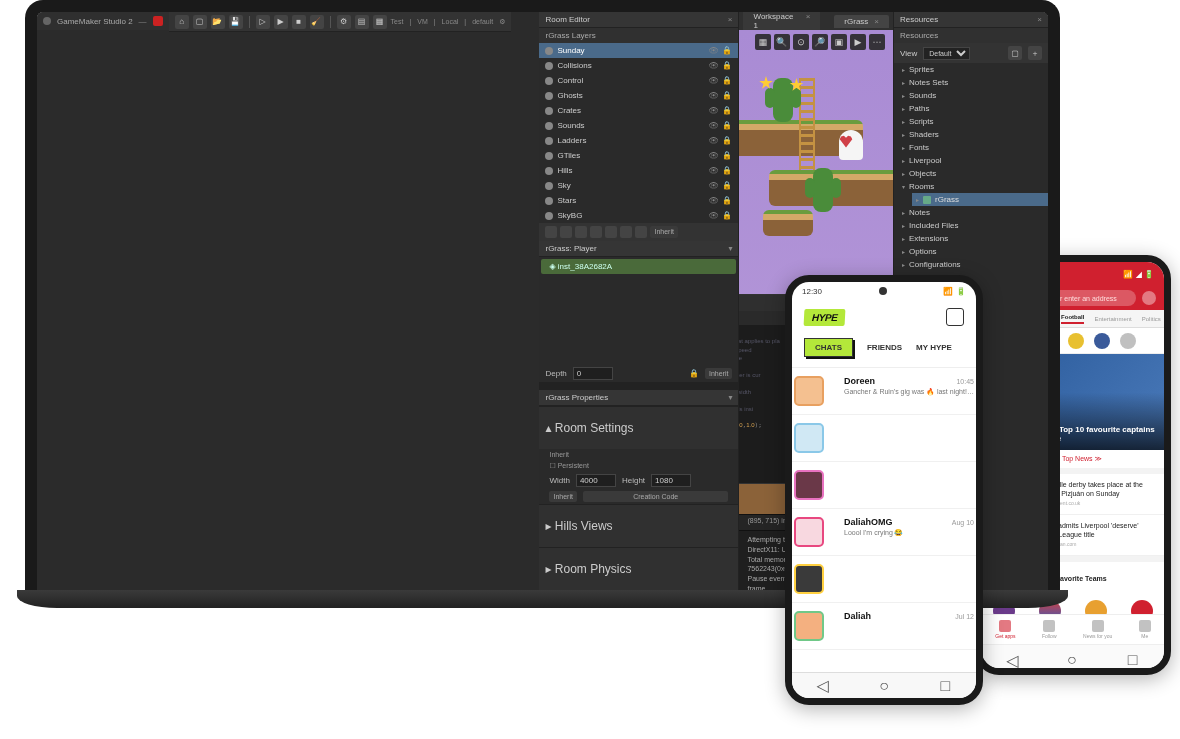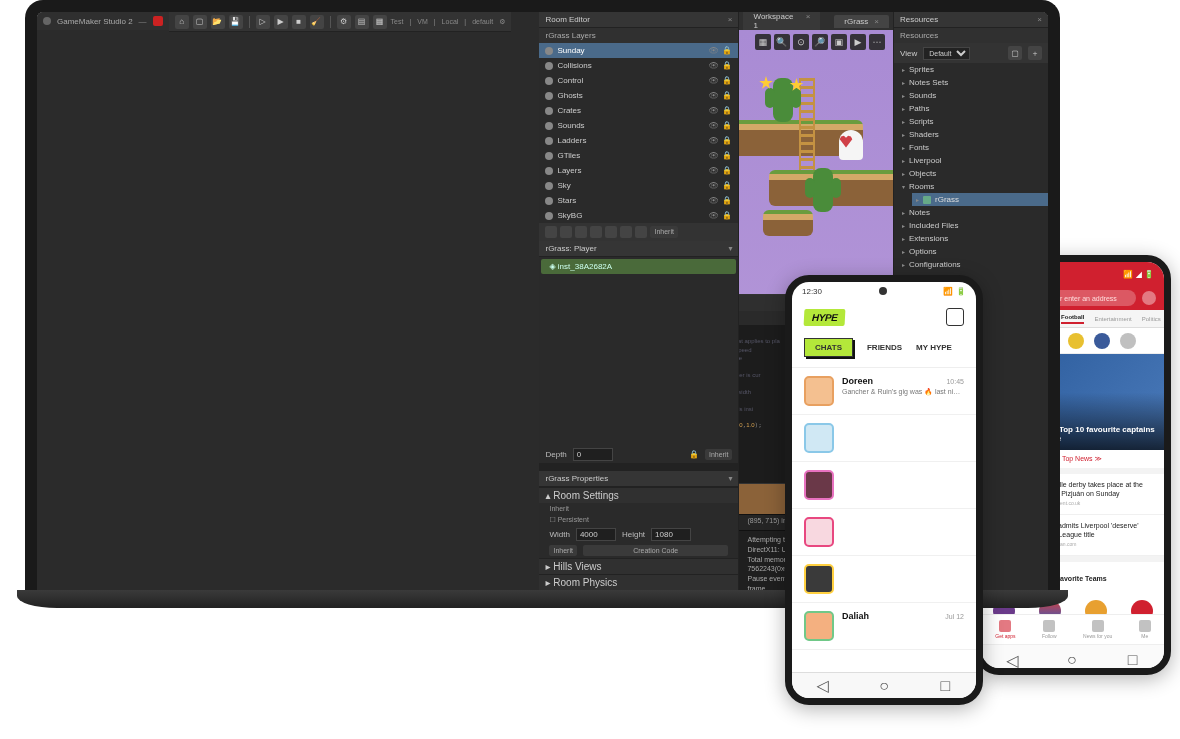--- a/index.html
+++ b/index.html
@@ -34,21 +34,21 @@
 .layer.selected { background: #4a6a8a; color: #fff; }
 .layer .ico { width: 8px; height: 8px; background: #888; border-radius: 50%; flex-shrink: 0; }
 .layer .nm { flex: 1; }
 .layer .eye, .layer .lock { width: 10px; font-size: 8px; color: #888; }
 .left-tools { padding: 3px 6px; display: flex; gap: 3px; background: #333; }
 .left-tools .ti { width: 12px; height: 12px; background: #444; border-radius: 2px; }
 .instance-box { background: #4a6a3a; padding: 3px 8px; font-size: 8px; color: #cfe; margin: 2px; border-radius: 2px; }
 .props-row { display: flex; gap: 6px; align-items: center; font-size: 8px; color: #bbb; padding: 2px 0; }
 .props-row input { width: 40px; background: #1f1f1f; border: 1px solid #444; color: #ccc; font-size: 8px; padding: 1px 3px; }
 .props-btn { background: #3a3a3a; padding: 2px 4px; font-size: 7px; color: #aaa; border-radius: 2px; }
-.prop-collapse { background: #303030; padding: 2px 6px; font-size: 10px; color: #ccc; border-top: 1px solid #222; }
+.prop-collapse { background: #303030; padding: 14px 6px; font-size: 12px; color: #ccc; border-top: 1px solid #222; }
 .prop-sub { padding: 2px 10px; font-size: 7px; color: #999; }
 
 .ide-center { flex: 1; display: flex; flex-direction: column; background: #1f1f1f; position: relative; }
 .center-tabs { height: 18px; background: #2f2f2f; display: flex; align-items: center; padding: 0 4px; gap: 14px; }
 .center-tab { background: #383838; padding: 2px 10px; font-size: 8px; color: #ccc; border-radius: 2px 2px 0 0; display: flex; gap: 6px; }
 .center-tab.active { background: #444; }
 .center-tab .tx { color: #888; }
 .viewport { flex: 1; position: relative; overflow: hidden; }
 .view-tools { position: absolute; top: 4px; right: 8px; display: flex; gap: 3px; z-index: 5; }
 .view-tools .vt { width: 16px; height: 16px; background: rgba(40,40,40,.9); border-radius: 2px; display: flex; align-items: center; justify-content: center; color: #ccc; font-size: 9px; }
@@ -106,21 +106,21 @@
 .phone { position: absolute; border-radius: 24px; background: #fff; box-shadow: 0 4px 20px rgba(0,0,0,.3); overflow: hidden; }
 .phone1 { left: 785px; top: 275px; width: 198px; height: 430px; border: 7px solid #1a1a1a; }
 .p1-status { height: 18px; display: flex; align-items: center; justify-content: space-between; padding: 0 10px; font-size: 8px; color: #333; }
 .p1-notch { width: 8px; height: 8px; background: #333; border-radius: 50%; margin: 0 auto; }
 .p1-header { padding: 8px 12px; display: flex; align-items: center; justify-content: space-between; }
 .hype-logo { background: #b4e83a; padding: 3px 8px; font-size: 10px; font-weight: 900; color: #111; letter-spacing: -.5px; font-style: italic; border-radius: 2px; transform: skewX(-3deg); }
 .chat-ico { width: 18px; height: 18px; border: 1.5px solid #333; border-radius: 3px; position: relative; }
 .p1-tabs { display: flex; gap: 14px; padding: 4px 12px 10px; font-size: 8px; font-weight: 700; align-items: center; border-bottom: 1px solid #eee; }
 .p1-tabs .tab { color: #333; }
 .p1-tabs .tab.active { background: #b4e83a; padding: 4px 10px; border: 1px solid #333; box-shadow: 2px 2px 0 #111; }
-.chat-item { display: flex; padding: 8px 12px; gap: 8px; border-bottom: 1px solid #f0f0f0; }
+.chat-item { display: flex; padding: 8px 2px; gap: 20px; border-bottom: 1px solid #f0f0f0; }
 .chat-av { width: 30px; height: 30px; border-radius: 5px; flex-shrink: 0; border: 2px solid; }
 .chat-body { flex: 1; min-width: 0; }
 .chat-top { display: flex; justify-content: space-between; align-items: baseline; }
 .chat-name { font-size: 9px; font-weight: 700; color: #111; }
 .chat-time { font-size: 7px; color: #999; }
 .chat-msg { font-size: 7px; color: #777; margin-top: 2px; white-space: nowrap; overflow: hidden; text-overflow: ellipsis; }
 .p1-nav { position: absolute; bottom: 0; left: 0; right: 0; height: 26px; background: #f8f8f8; display: flex; justify-content: space-around; align-items: center; border-top: 1px solid #ddd; }
 .p1-nav .nb { width: 14px; height: 14px; display: flex; align-items: center; justify-content: center; color: #555; }
 
 
@@ -245,21 +245,21 @@
                 <span class="lock">🔒</span>
               </div>
               <div class="layer">
                 <span class="ico"></span>
                 <span class="nm">GTiles</span>
                 <span class="eye">👁</span>
                 <span class="lock">🔒</span>
               </div>
               <div class="layer">
                 <span class="ico"></span>
-                <span class="nm">Layers</span>
+                <span class="nm">Hills</span>
                 <span class="eye">👁</span>
                 <span class="lock">🔒</span>
               </div>
               <div class="layer">
                 <span class="ico"></span>
                 <span class="nm">Sky</span>
                 <span class="eye">👁</span>
                 <span class="lock">🔒</span>
               </div>
               <div class="layer">
@@ -468,20 +468,27 @@
         </div>
       </div>
       <div class="chat-item">
         <div class="chat-av" style="border-color:#8ac8e8;background:#d0e8f4"></div>
       </div>
       <div class="chat-item">
         <div class="chat-av" style="border-color:#e872c0;background:#6a3848"></div>
       </div>
       <div class="chat-item">
         <div class="chat-av" style="border-color:#e84880;background:#f8d8e0"></div>
+    <div class="chat-body">
+          <div class="chat-top">
+            <span class="chat-name">DaliahOMG</span>
+            <span class="chat-time">Aug 10</span>
+          </div>
+    <div class="chat-msg">Loool I'm crying 😂</div>
+        </div>
       </div>
       <div class="chat-item">
         <div class="chat-av" style="border-color:#ffd040;background:#3a3a3a"></div>
       </div>
       <div class="chat-item">
         <div class="chat-av" style="border-color:#70c888;background:#f4b080"></div>
     <div class="chat-body">
           <div class="chat-top">
             <span class="chat-name">Daliah</span>
             <span class="chat-time">Jul 12</span>

